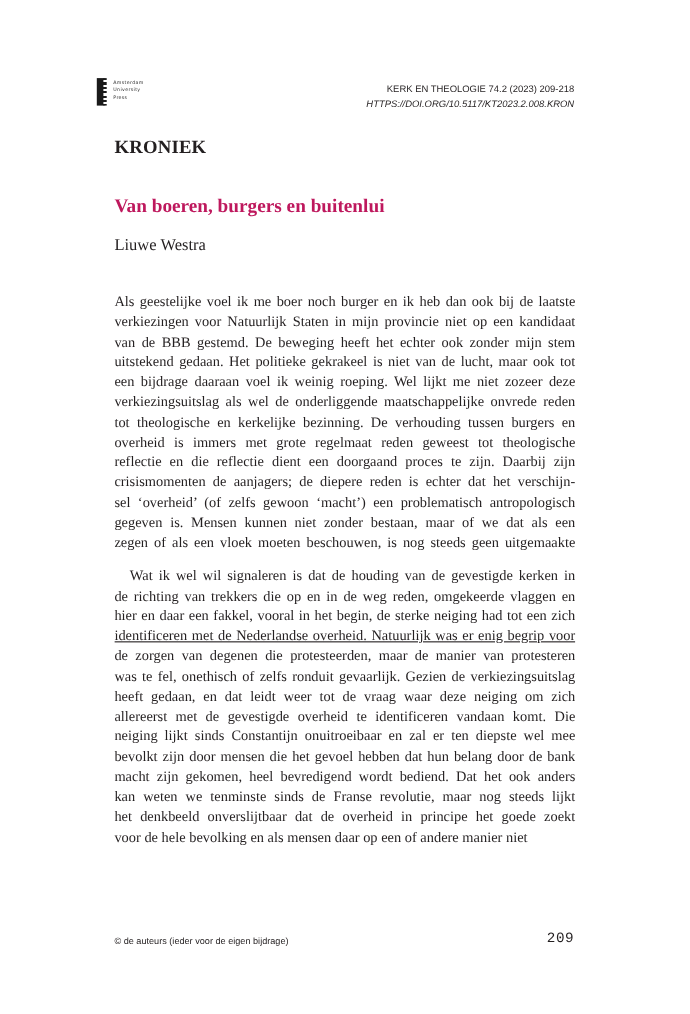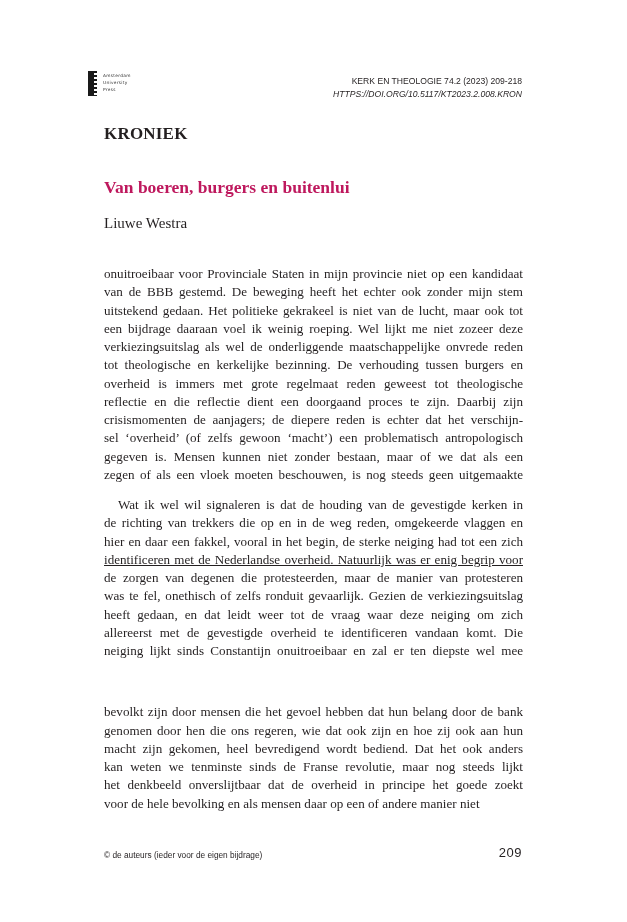--- a/index.html
+++ b/index.html
@@ -13,21 +13,21 @@
   .journal { position: absolute; right: 105px; top: 75px; text-align: right; font-family: "Liberation Sans", sans-serif; font-size: 8.6px; line-height: 13px; color: #231f20; }
   .journal .doi { font-style: italic; }
   .section { position: absolute; left: 104px; top: 124px; font-family: "Liberation Serif", serif; font-weight: bold; font-size: 17px; color: #231f20; letter-spacing: 0.2px; }
   .title { position: absolute; left: 104px; top: 177px; font-family: "Liberation Serif", serif; font-weight: bold; font-size: 17.5px; color: #be185d; }
   .author { position: absolute; left: 104px; top: 215px; font-family: "Liberation Serif", serif; font-size: 15px; color: #231f20; }
   .body { position: absolute; left: 104px; top: 265px; width: 419px; font-family: "Liberation Serif", serif; font-size: 13.1px; line-height: 18.25px; color: #231f20; }
   .line { white-space: nowrap; text-align: justify; text-align-last: justify; height: 18.25px; }
   .line.last { text-align-last: left; }
   .line.indent { padding-left: 14px; margin-top: 12px; }
   .footer-left { position: absolute; left: 104px; top: 850px; font-family: "Liberation Sans", sans-serif; font-size: 8.3px; color: #231f20; }
-  .page-num { position: absolute; right: 105px; top: 845px; font-family: Liberation Sans, sans-serif; font-size: 13px; color: #231f20; letter-spacing: 0.5px; }
+  .page-num { position: absolute; right: 105px; top: 845px; font-family: Liberation Mono, monospace; font-size: 13px; color: #231f20; letter-spacing: 0.5px; }
 </style>
 </head>
 <body>
 
 <div class="logo">
   <div class="logo-mark"></div>
   <div class="logo-text">
     <div>Amsterdam</div>
     <div>University</div>
     <div>Press</div>
@@ -37,43 +37,43 @@
 <div class="journal">
   <div>KERK EN THEOLOGIE 74.2 (2023) 209-218</div>
   <div class="doi">HTTPS://DOI.ORG/10.5117/KT2023.2.008.KRON</div>
 </div>
 
 <div class="section">KRONIEK</div>
 <div class="title">Van boeren, burgers en buitenlui</div>
 <div class="author">Liuwe Westra</div>
 
 <div class="body" id="body">
-    <div class="line" style="white-space: normal; overflow: hidden;">onuitroeibaar voor Provinciale Staten in mijn provincie niet op een kandidaat</div>
+    <div class="line" style="white-space: normal; overflow: hidden;">Als geestelijke voel ik me boer noch burger en ik heb dan ook bij de laatste</div>
+    <div class="line" style="white-space: normal; overflow: hidden;">verkiezingen voor Natuurlijk Staten in mijn provincie niet op een kandidaat</div>
     <div class="line" style="white-space: normal; overflow: hidden;">van de BBB gestemd. De beweging heeft het echter ook zonder mijn stem</div>
     <div class="line" style="white-space: normal; overflow: hidden;">uitstekend gedaan. Het politieke gekrakeel is niet van de lucht, maar ook tot</div>
     <div class="line" style="white-space: normal; overflow: hidden;">een bijdrage daaraan voel ik weinig roeping. Wel lijkt me niet zozeer deze</div>
     <div class="line" style="white-space: normal; overflow: hidden;">verkiezingsuitslag als wel de onderliggende maatschappelijke onvrede reden</div>
     <div class="line" style="white-space: normal; overflow: hidden;">tot theologische en kerkelijke bezinning. De verhouding tussen burgers en</div>
     <div class="line" style="white-space: normal; overflow: hidden;">overheid is immers met grote regelmaat reden geweest tot theologische</div>
     <div class="line" style="white-space: normal; overflow: hidden;">reflectie en die reflectie dient een doorgaand proces te zijn. Daarbij zijn</div>
     <div class="line" style="white-space: normal; overflow: hidden;">crisismomenten de aanjagers; de diepere reden is echter dat het verschijn-</div>
     <div class="line" style="white-space: normal; overflow: hidden;">sel ‘overheid’ (of zelfs gewoon ‘macht’) een problematisch antropologisch</div>
     <div class="line" style="white-space: normal; overflow: hidden;">gegeven is. Mensen kunnen niet zonder bestaan, maar of we dat als een</div>
     <div class="line" style="white-space: normal; overflow: hidden;">zegen of als een vloek moeten beschouwen, is nog steeds geen uitgemaakte</div>
     <div class="line indent" style="white-space: normal; overflow: hidden;">Wat ik wel wil signaleren is dat de houding van de gevestigde kerken in</div>
     <div class="line" style="white-space: normal; overflow: hidden;">de richting van trekkers die op en in de weg reden, omgekeerde vlaggen en</div>
     <div class="line" style="white-space: normal; overflow: hidden;">hier en daar een fakkel, vooral in het begin, de sterke neiging had tot een zich</div>
     <div class="line" style="white-space: normal; overflow: hidden; text-decoration: underline;">identificeren met de Nederlandse overheid. Natuurlijk was er enig begrip voor</div>
     <div class="line" style="white-space: normal; overflow: hidden;">de zorgen van degenen die protesteerden, maar de manier van protesteren</div>
     <div class="line" style="white-space: normal; overflow: hidden;">was te fel, onethisch of zelfs ronduit gevaarlijk. Gezien de verkiezingsuitslag</div>
     <div class="line" style="white-space: normal; overflow: hidden;">heeft gedaan, en dat leidt weer tot de vraag waar deze neiging om zich</div>
     <div class="line" style="white-space: normal; overflow: hidden;">allereerst met de gevestigde overheid te identificeren vandaan komt. Die</div>
     <div class="line" style="white-space: normal; overflow: hidden;">neiging lijkt sinds Constantijn onuitroeibaar en zal er ten diepste wel mee</div>
-    <div class="line" style="white-space: normal; overflow: hidden; margin-top: 43px;">bevolkt zijn door mensen die het gevoel hebben dat hun belang door de bank</div>
-    <div class="line" style="white-space: normal; overflow: hidden;">genomen door hen die ons regeren, wie dat ook zijn en hoe zij ook aan hun</div>
+    <div class="line" style="white-space: normal; overflow: hidden;">bevolkt zijn door mensen die het gevoel hebben dat hun belang door de bank</div>
     <div class="line" style="white-space: normal; overflow: hidden;">macht zijn gekomen, heel bevredigend wordt bediend. Dat het ook anders</div>
     <div class="line" style="white-space: normal; overflow: hidden;">kan weten we tenminste sinds de Franse revolutie, maar nog steeds lijkt</div>
     <div class="line" style="white-space: normal; overflow: hidden;">het denkbeeld onverslijtbaar dat de overheid in principe het goede zoekt</div>
     <div class="line last">voor de hele bevolking en als mensen daar op een of andere manier niet</div>
   </div>
 
 <div class="footer-left">© de auteurs (ieder voor de eigen bijdrage)</div>
 <div class="page-num">209</div>
 
 </body></html>

